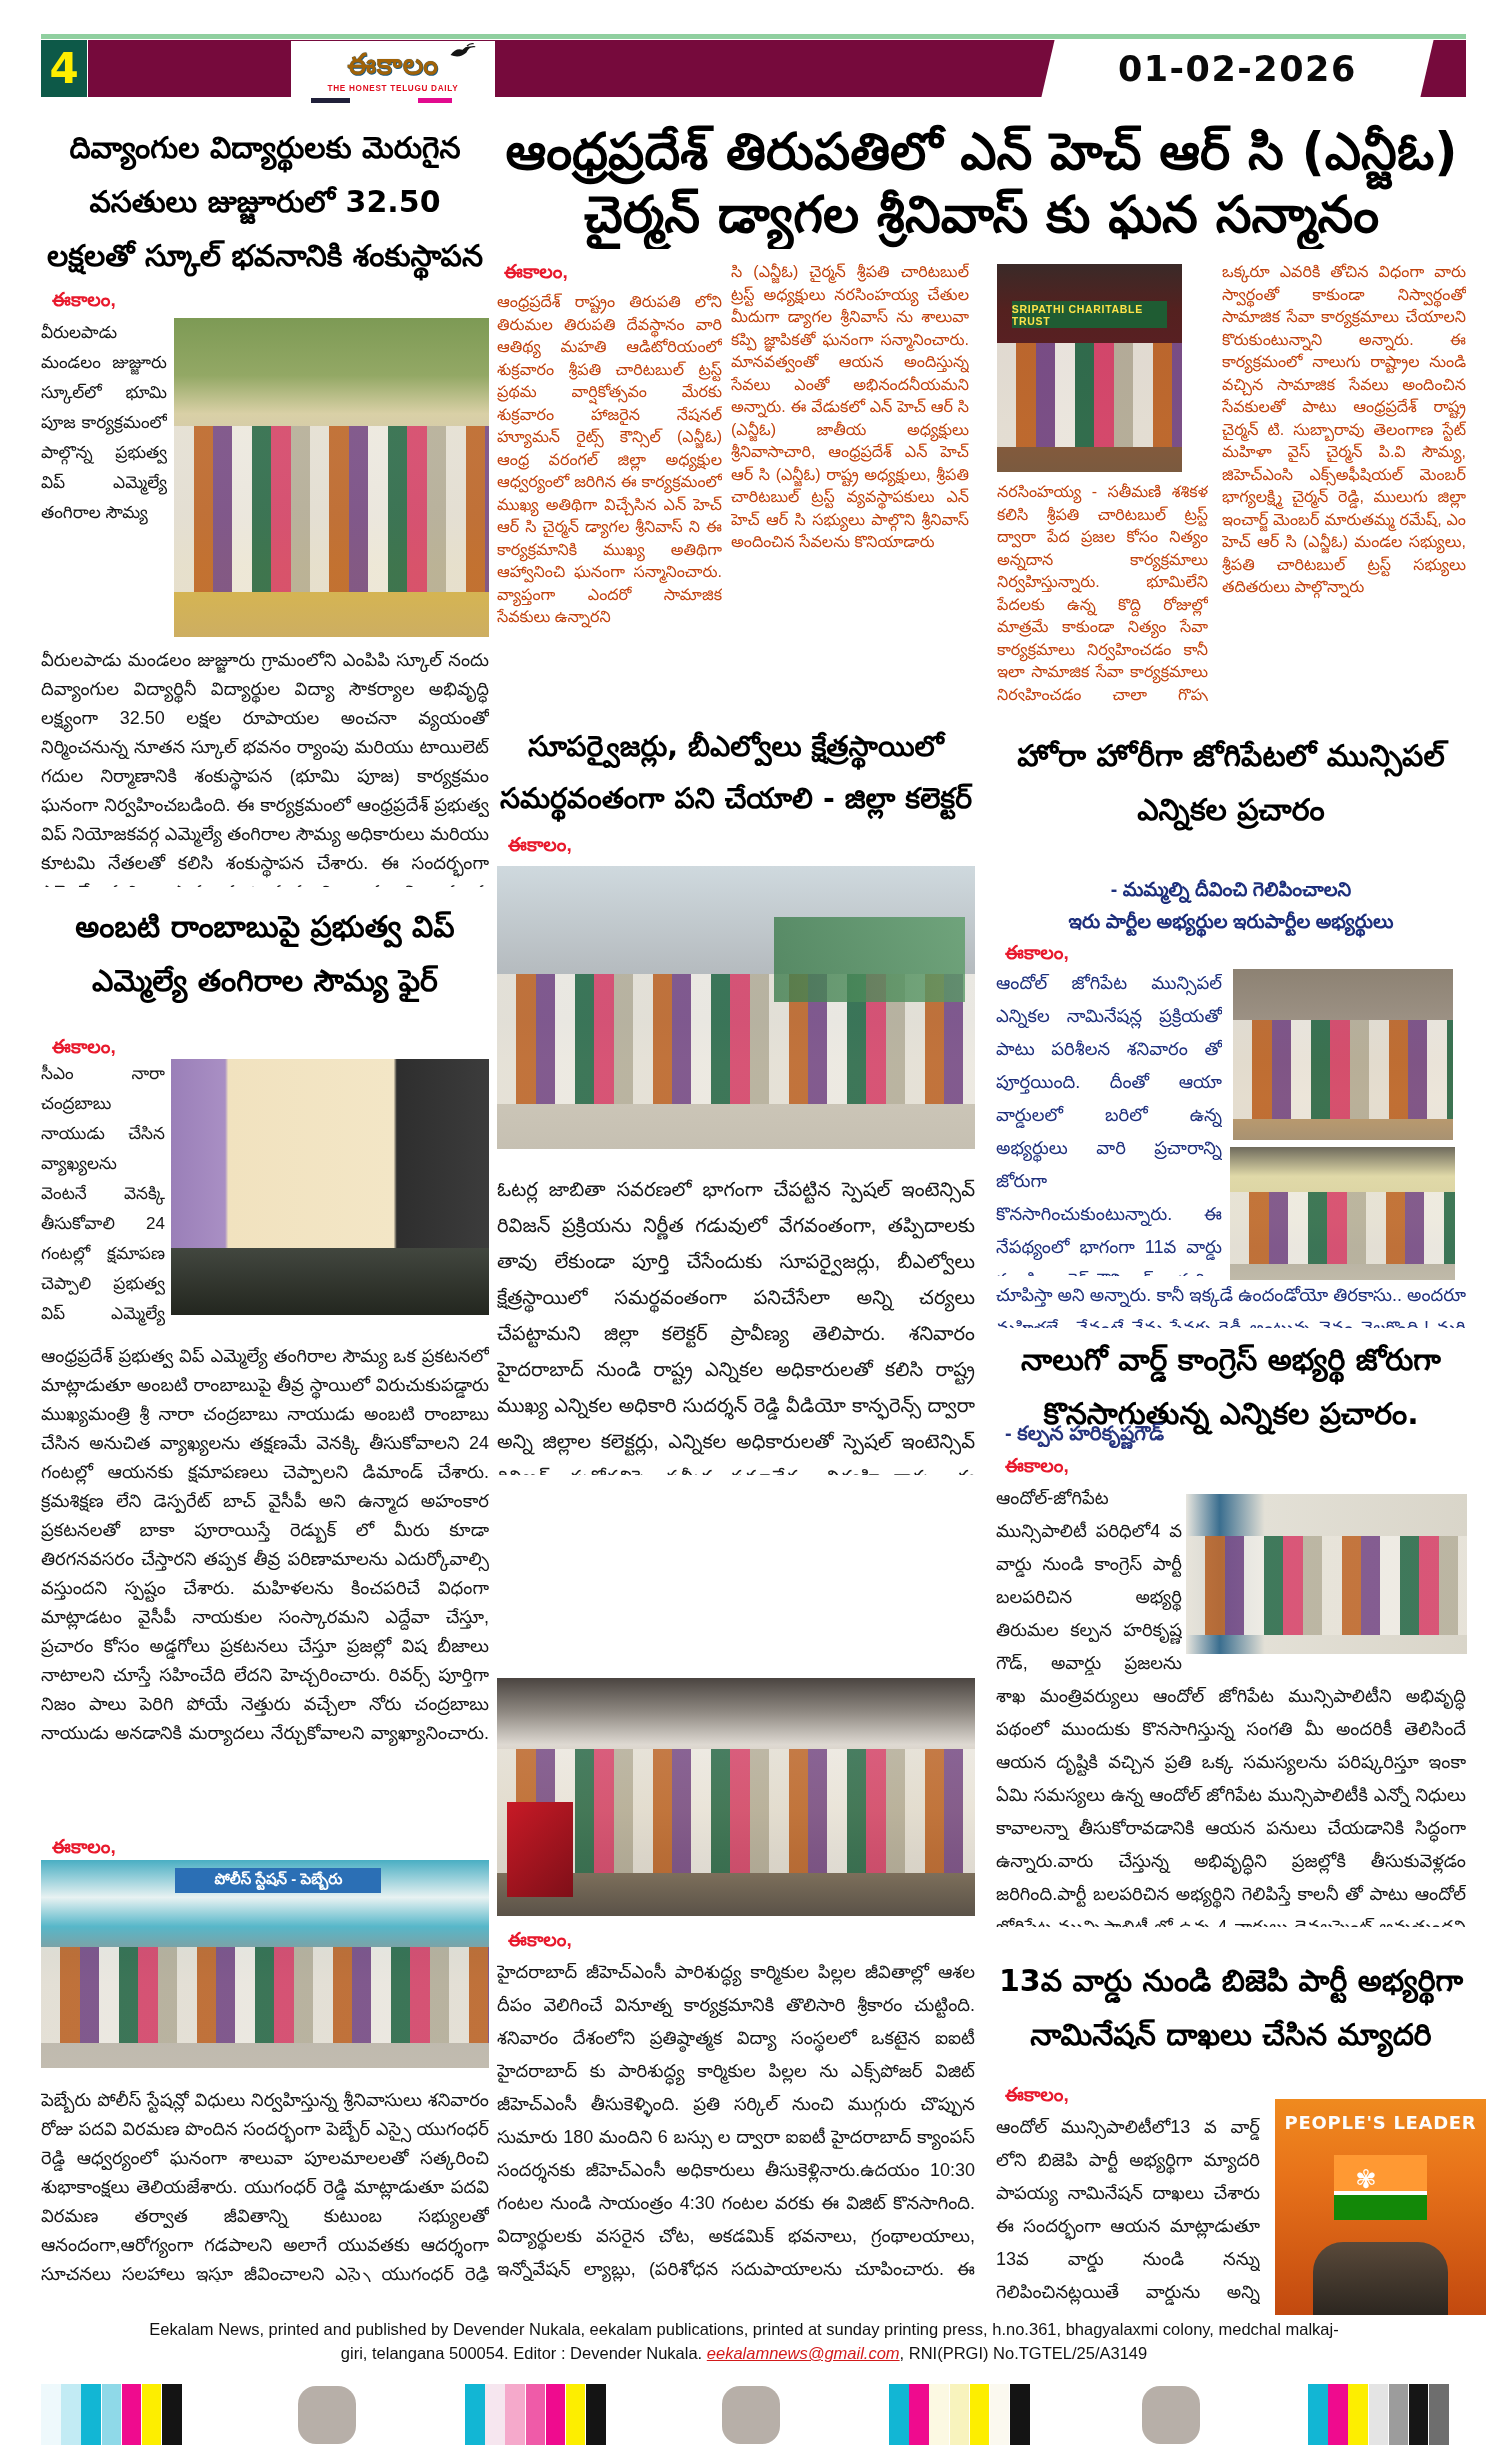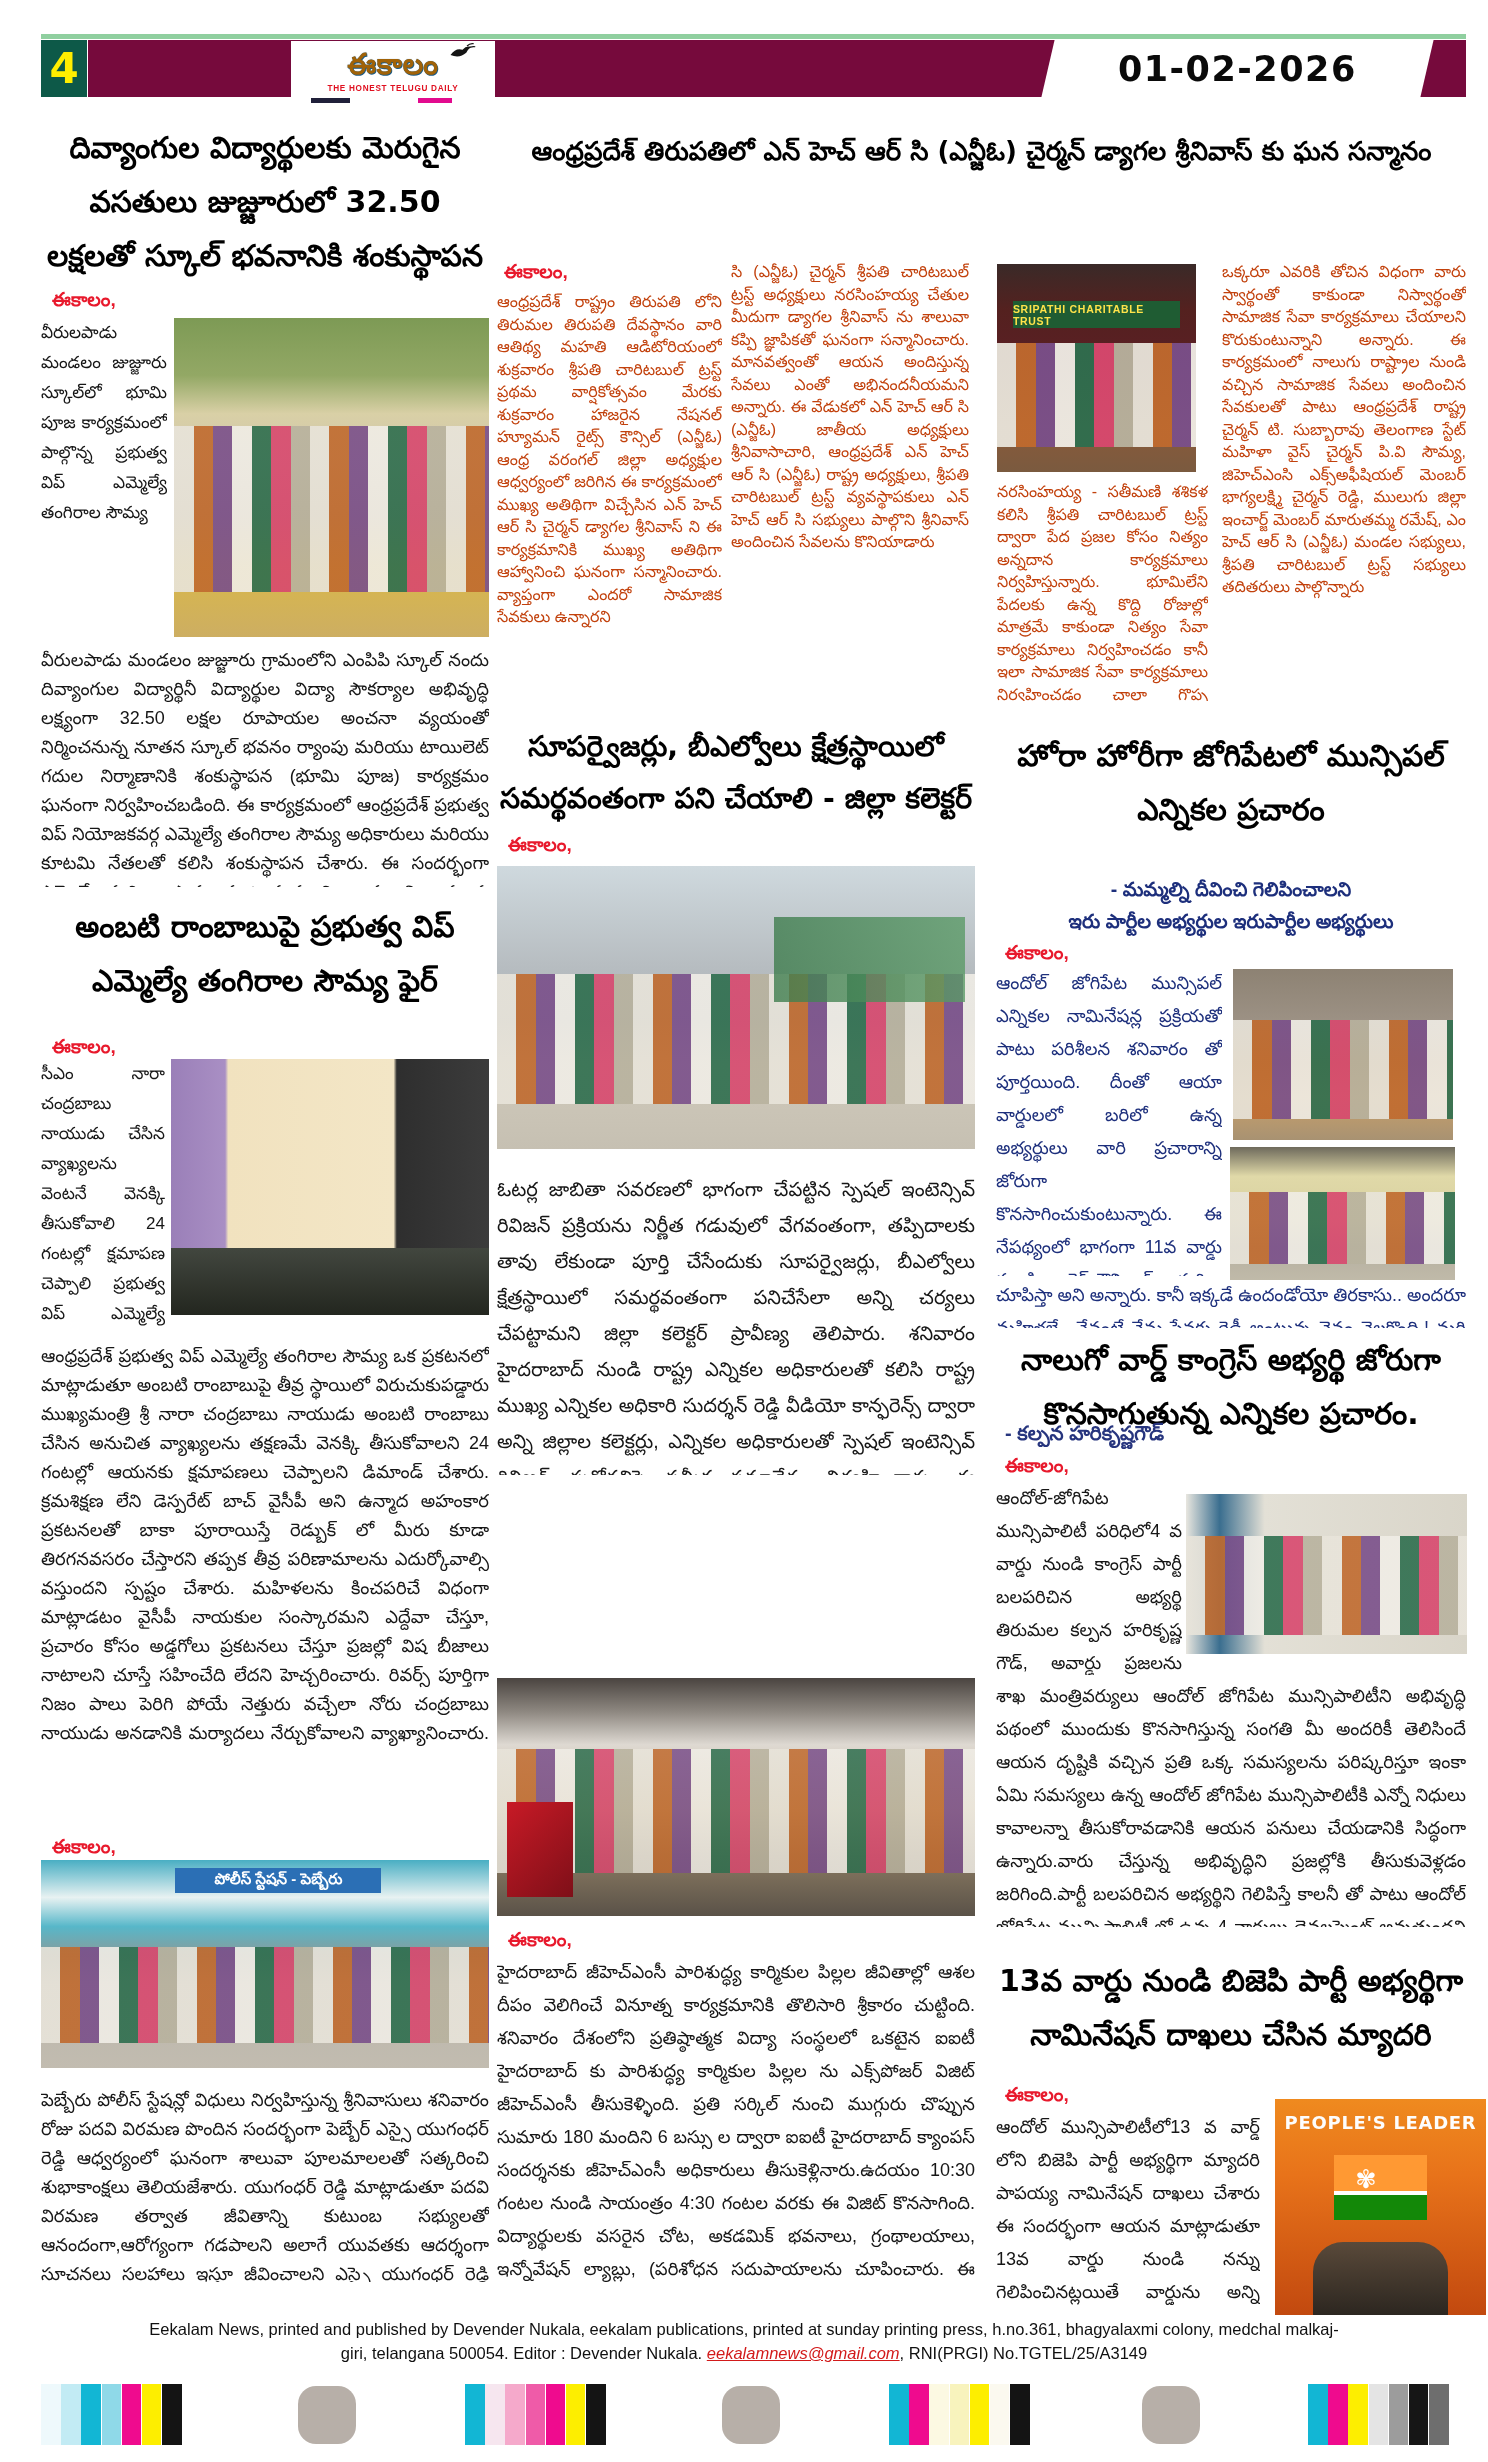--- a/index.html
+++ b/index.html
@@ -16,21 +16,21 @@
               text-shadow:0 0 0.7px #1b5a86,0.7px 0.7px 0 #1b5a86;line-height:36px;}
   .logo-tagline{color:#e01020;font-size:8.2px;font-weight:bold;letter-spacing:0.7px;margin-top:2.2px;}
   .date-box{background:#ffffff;transform:skewX(-13deg);display:flex;align-items:center;justify-content:center;}
   .date-text{transform:skewX(13deg);font-size:35px;font-weight:bold;letter-spacing:1.5px;color:#0a0a0a;
              font-family:"DejaVu Sans",sans-serif;}
   .regmark-m{background:#e20a8e;}
   .regmark-k{background:#20203a;}
   
   .headline{font-weight:bold;text-align:center;color:#000;overflow:hidden;font-family:"DejaVu Sans",sans-serif;}
   .hl-46{font-size:30px;line-height:54px;}
-  .hl-54{font-size:26px;line-height:63px;}
+  .hl-54{font-size:51px;line-height:63px;}
   .hl-42{font-size:28.5px;line-height:52px;}
   .dateline{color:#e8192c;font-weight:bold;font-size:19px;}
   .body-text{font-size:18px;line-height:29px;text-align:justify;color:#161616;overflow:hidden;}
   .body-lg{font-size:19.5px;line-height:36px;}
   .body-md{font-size:18px;line-height:33px;}
   .col-text{font-size:16px;line-height:22.5px;text-align:justify;color:#c2410c;overflow:hidden;}
   .navy{color:#1d2f7c;}
   .subhead{color:#1d2f7c;font-weight:bold;font-size:19.5px;text-align:center;white-space:pre-line;line-height:31.5px;overflow:hidden;}
   .byline{color:#27357e;font-weight:bold;font-size:20px;overflow:hidden;}
   .wrap-lead{font-size:17px;line-height:30px;text-align:justify;color:#161616;overflow:hidden;}
@@ -111,21 +111,21 @@
   <div class="photo ph-station" style="left:41px;top:1860px;width:448px;height:208px;">
     <div class="station-sign">పోలీస్ స్టేషన్ - పెబ్బేరు</div>
     <div class="people-row" style="top:42%;height:46%;"></div>
   </div>
   <div class="abs body-text" style="left:41px;top:2086px;width:448px;height:196px;">పెబ్బేరు పోలీస్ స్టేషన్లో విధులు నిర్వహిస్తున్న శ్రీనివాసులు శనివారం రోజు పదవి విరమణ పొందిన సందర్భంగా పెబ్బేర్ ఎస్సై యుగంధర్ రెడ్డి ఆధ్వర్యంలో ఘనంగా శాలువా పూలమాలలతో సత్కరించి శుభాకాంక్షలు తెలియజేశారు. యుగంధర్ రెడ్డి మాట్లాడుతూ పదవి విరమణ తర్వాత జీవితాన్ని కుటుంబ సభ్యులతో ఆనందంగా,ఆరోగ్యంగా గడపాలని అలాగే యువతకు ఆదర్శంగా సూచనలు సలహాలు ఇస్తూ జీవించాలని ఎస్సై యుగంధర్ రెడ్డి తెలియజేశారు. ఈ కార్యక్రమంలో రెండవ ఎస్సై దివ్య రెడ్డి,ఏఎస్ఐ శ్రీనివాస్ గౌడ్, సిబ్బంది తదితరులు పాల్గొన్నారు</div>
 
   <div class="abs headline hl-54" style="left:497px;top:120px;width:969px;height:129px;">ఆంధ్రప్రదేశ్ తిరుపతిలో ఎన్ హెచ్ ఆర్ సి (ఎన్జీఓ) చైర్మన్ డ్యాగల శ్రీనివాస్ కు ఘన సన్మానం</div>
   <div class="abs dateline" style="left:504px;top:261px;width:150px;">ఈకాలం,</div>
   <div class="abs col-text" style="left:497px;top:291px;width:225px;height:411px;">ఆంధ్రప్రదేశ్ రాష్ట్రం తిరుపతి లోని తిరుమల తిరుపతి దేవస్థానం వారి ఆతిథ్య మహతి ఆడిటోరియంలో శుక్రవారం శ్రీపతి చారిటబుల్ ట్రస్ట్ ప్రథమ వార్షికోత్సవం మేరకు శుక్రవారం హాజరైన నేషనల్ హ్యూమన్ రైట్స్ కౌన్సిల్ (ఎన్జీఓ) ఆంధ్ర వరంగల్ జిల్లా అధ్యక్షుల ఆధ్వర్యంలో జరిగిన ఈ కార్యక్రమంలో ముఖ్య అతిథిగా విచ్చేసిన ఎన్ హెచ్ ఆర్ సి చైర్మన్ డ్యాగల శ్రీనివాస్ ని ఈ కార్యక్రమానికి ముఖ్య అతిథిగా ఆహ్వానించి ఘనంగా సన్మానించారు. వ్యాప్తంగా ఎందరో సామాజిక సేవకులు ఉన్నారని</div>
   <div class="abs col-text" style="left:731px;top:261px;width:238px;height:441px;">సి (ఎన్జీఓ) చైర్మన్ శ్రీపతి చారిటబుల్ ట్రస్ట్ అధ్యక్షులు నరసింహయ్య చేతుల మీదుగా డ్యాగల శ్రీనివాస్ ను శాలువా కప్పి జ్ఞాపికతో ఘనంగా సన్మానించారు. మానవత్వంతో ఆయన అందిస్తున్న సేవలు ఎంతో అభినందనీయమని అన్నారు. ఈ వేడుకలో ఎన్ హెచ్ ఆర్ సి (ఎన్జీఓ) జాతీయ అధ్యక్షులు శ్రీనివాసాచారి, ఆంధ్రప్రదేశ్ ఎన్ హెచ్ ఆర్ సి (ఎన్జీఓ) రాష్ట్ర అధ్యక్షులు, శ్రీపతి చారిటబుల్ ట్రస్ట్ వ్యవస్థాపకులు ఎన్ హెచ్ ఆర్ సి సభ్యులు పాల్గొని శ్రీనివాస్ అందించిన సేవలను కొనియాడారు</div>
-  <div class="photo ph-sripathi" style="left:997px;top:264px;width:199px;height:208px;">
+  <div class="photo ph-sripathi" style="left:997px;top:264px;width:185px;height:208px;">
     <div class="banner-strip" style="font-size:10.5px;">SRIPATHI CHARITABLE TRUST</div>
     <div class="people-row" style="top:38%;height:50%;opacity:.95;"></div>
   </div>
   <div class="abs col-text" style="left:997px;top:481px;width:211px;height:220px;">నరసింహయ్య - సతీమణి శశికళ కలిసి శ్రీపతి చారిటబుల్ ట్రస్ట్ ద్వారా పేద ప్రజల కోసం నిత్యం అన్నదాన కార్యక్రమాలు నిర్వహిస్తున్నారు. భూమిలేని పేదలకు ఉన్న కొద్ది రోజుల్లో మాత్రమే కాకుండా నిత్యం సేవా కార్యక్రమాలు నిర్వహించడం కానీ ఇలా సామాజిక సేవా కార్యక్రమాలు నిర్వహించడం చాలా గొప్ప విషయమని శ్రీనివాస్ కొనియాడారు. ఇలాగే ప్రతి</div>
   <div class="abs col-text" style="left:1222px;top:261px;width:244px;height:441px;">ఒక్కరూ ఎవరికి తోచిన విధంగా వారు స్వార్థంతో కాకుండా నిస్వార్థంతో సామాజిక సేవా కార్యక్రమాలు చేయాలని కొరుకుంటున్నాని అన్నారు. ఈ కార్యక్రమంలో నాలుగు రాష్ట్రాల నుండి వచ్చిన సామాజిక సేవలు అందించిన సేవకులతో పాటు ఆంధ్రప్రదేశ్ రాష్ట్ర చైర్మన్ టి. సుబ్బారావు తెలంగాణ స్టేట్ మహిళా వైస్ చైర్మన్ పి.వి సౌమ్య, జిహెచ్ఎంసి ఎక్స్అఫీషియల్ మెంబర్ భాగ్యలక్ష్మి చైర్మన్ రెడ్డి, ములుగు జిల్లా ఇంచార్జ్ మెంబర్ మారుతమ్మ రమేష్, ఎం హెచ్ ఆర్ సి (ఎన్జీఓ) మండల సభ్యులు, శ్రీపతి చారిటబుల్ ట్రస్ట్ సభ్యులు తదితరులు పాల్గొన్నారు</div>
 
   <div class="abs headline hl-42" style="left:497px;top:721px;width:478px;height:109px;">సూపర్వైజర్లు, బీఎల్వోలు క్షేత్రస్థాయిలో సమర్థవంతంగా  పని చేయాలి - జిల్లా కలెక్టర్ ప్రావీణ్య</div>
   <div class="abs dateline" style="left:508px;top:834px;width:150px;">ఈకాలం,</div>
   <div class="photo ph-mural" style="left:497px;top:866px;width:478px;height:283px;">
     <div class="people-row" style="top:38%;height:46%;"></div>

